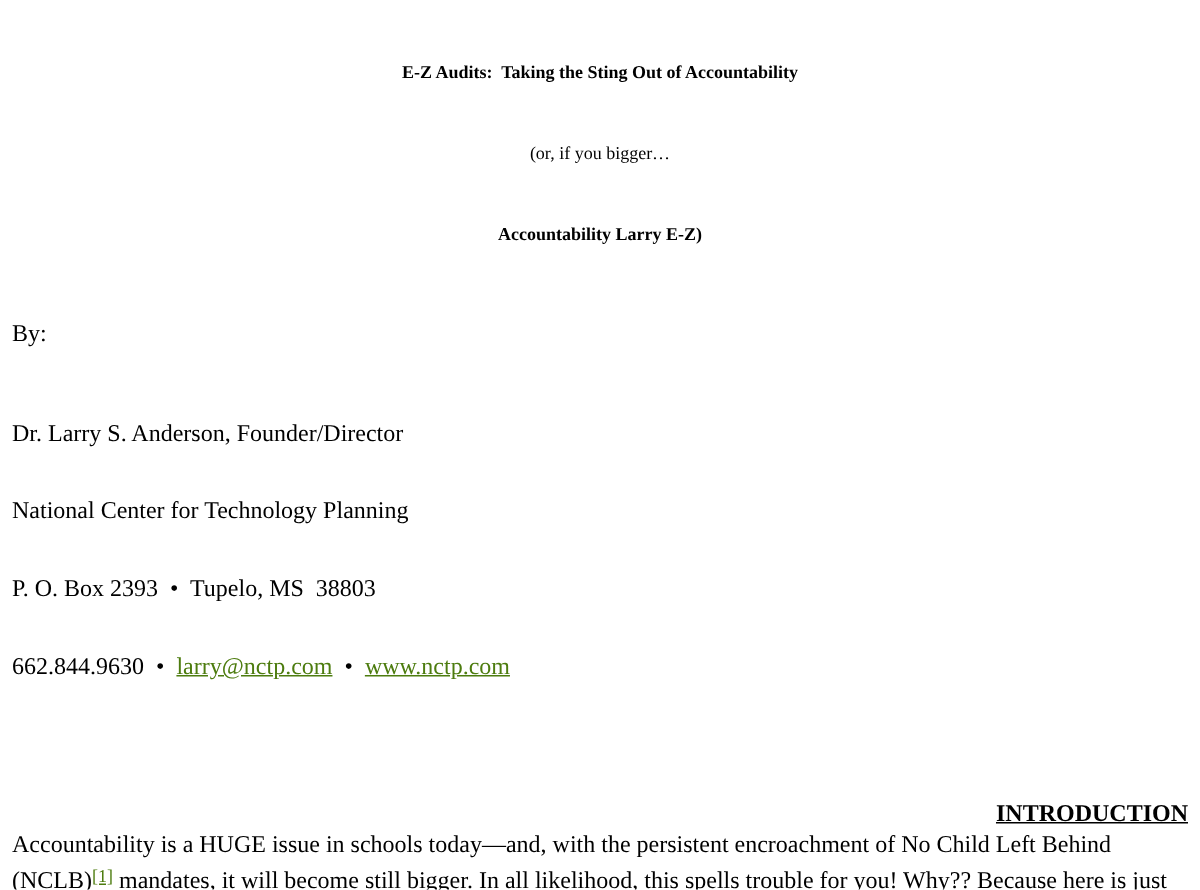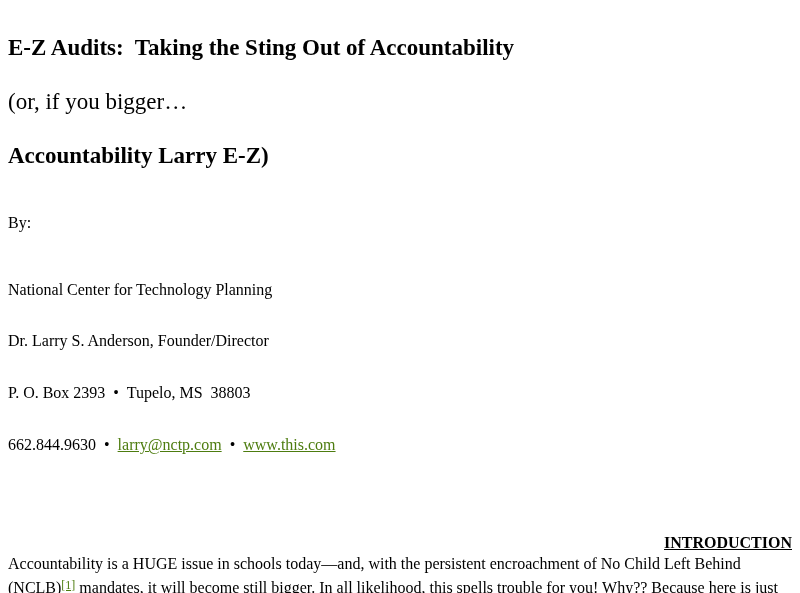--- a/index.html
+++ b/index.html
@@ -9,21 +9,22 @@
     box-sizing: border-box;
     padding: 3px 8px 0 8px;
     background: #ffffff;
     color: #000000;
     font-family: "Liberation Serif", serif;
     font-size: 16px;
     overflow: hidden;
   }
   .bold { font-weight: bold; }
   .title-block {
-    font-size: 23px;
+    text-align: center;
+    font-size: 12px;
     line-height: 18px;
     white-space: pre-wrap;
   }
   .byline { margin-top: 13px; line-height: 18px; }
   .contact { margin-top: 14px; line-height: 17.3px; white-space: pre-wrap; }
   a.link, sup a.flink {
     color: #4d7c0f;
     text-decoration: underline;
     cursor: pointer;
   }
@@ -43,23 +44,23 @@
 
   <div class="title-block">
     <div class="bold">E-Z Audits:  Taking the Sting Out of Accountability</div>
     <div>(or, if you bigger…</div>
     <div class="bold">Accountability Larry E-Z)</div>
   </div>
 
   <div class="byline">By:</div>
 
   <div class="contact">
+    <div>Dr. Larry S. Anderson, Founder/Director</div>
     <div>National Center for Technology Planning</div>
-    <div>Dr. Larry S. Anderson, Founder/Director</div>
     <div>P. O. Box 2393  •  Tupelo, MS  38803</div>
-    <div><span>662.844.9630  •  </span><a class="link">larry@nctp.com</a><span>  •  </span><a class="link">www.this.com</a></div>
+    <div><span>662.844.9630  •  </span><a class="link">larry@nctp.com</a><span>  •  </span><a class="link">www.nctp.com</a></div>
   </div>
 
   <div class="heading heading-intro">INTRODUCTION</div>
 
   <p class="para"><span>Accountability is a HUGE issue in schools today—and, with the persistent encroachment of No Child Left Behind (NCLB)</span><sup><a class="flink">[1]</a></sup><span> mandates, it will become still bigger.  In all likelihood, this spells trouble for you!  Why??  Because here is just </span></p>
 
 </div>
 
 </body></html>

